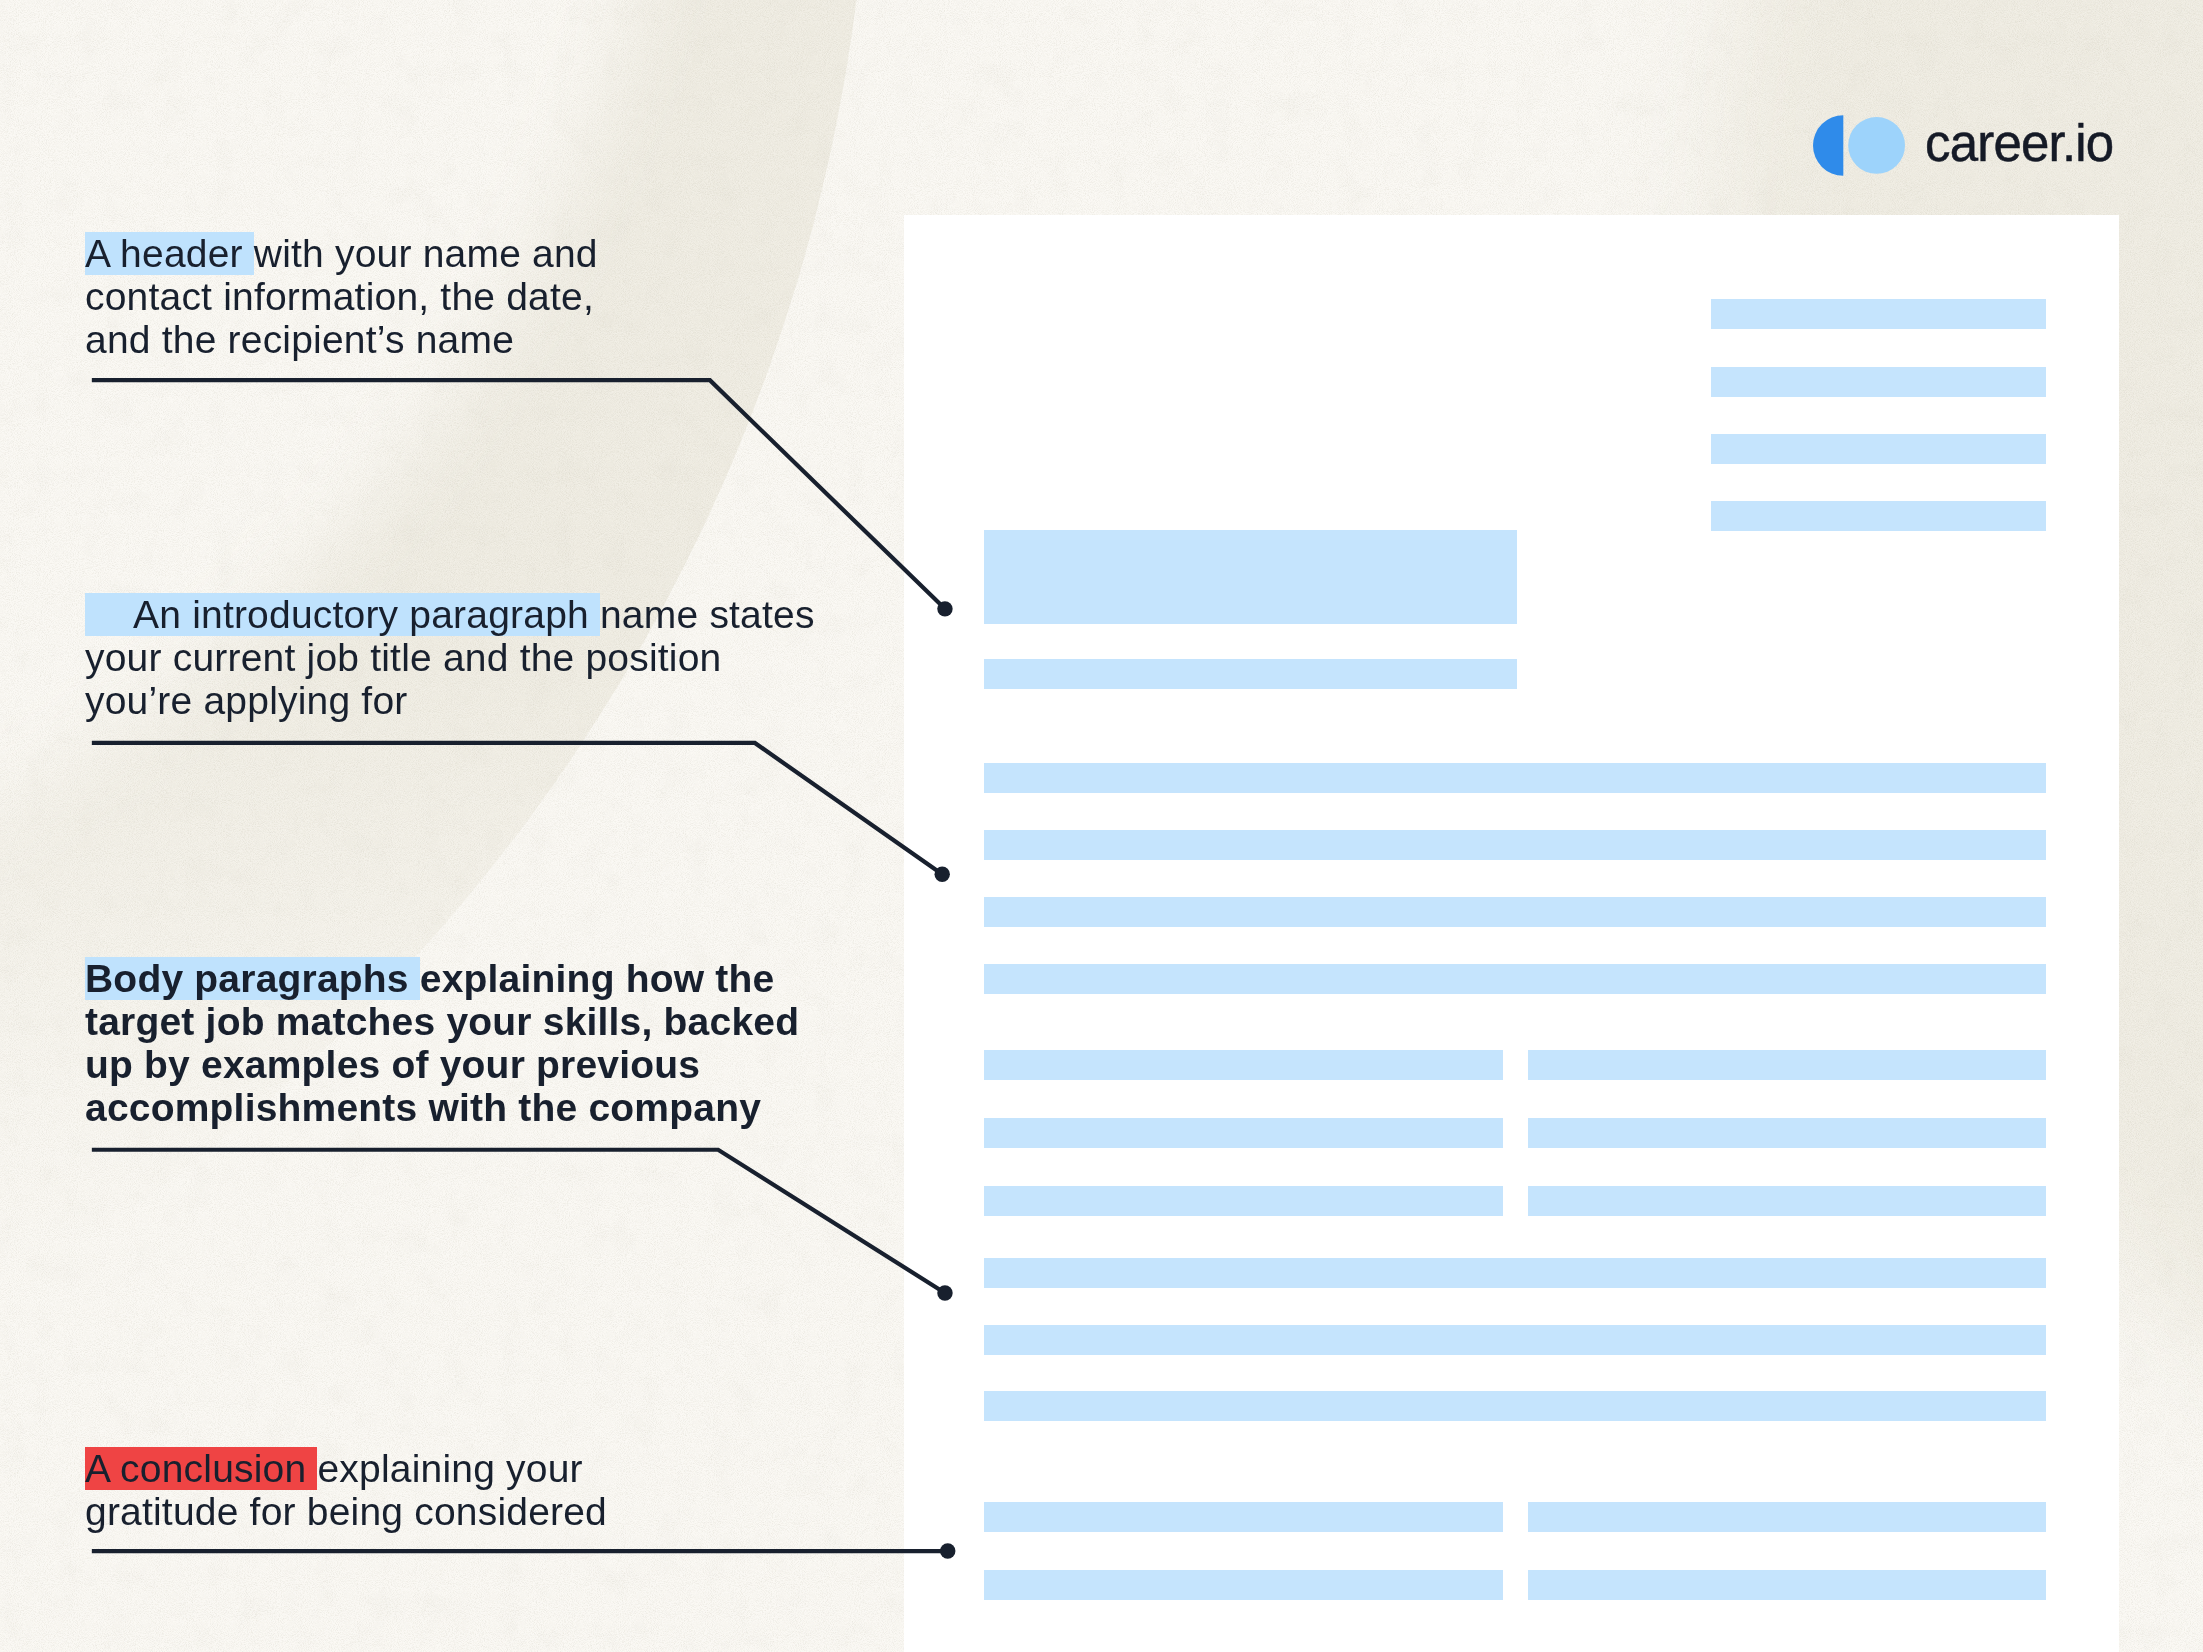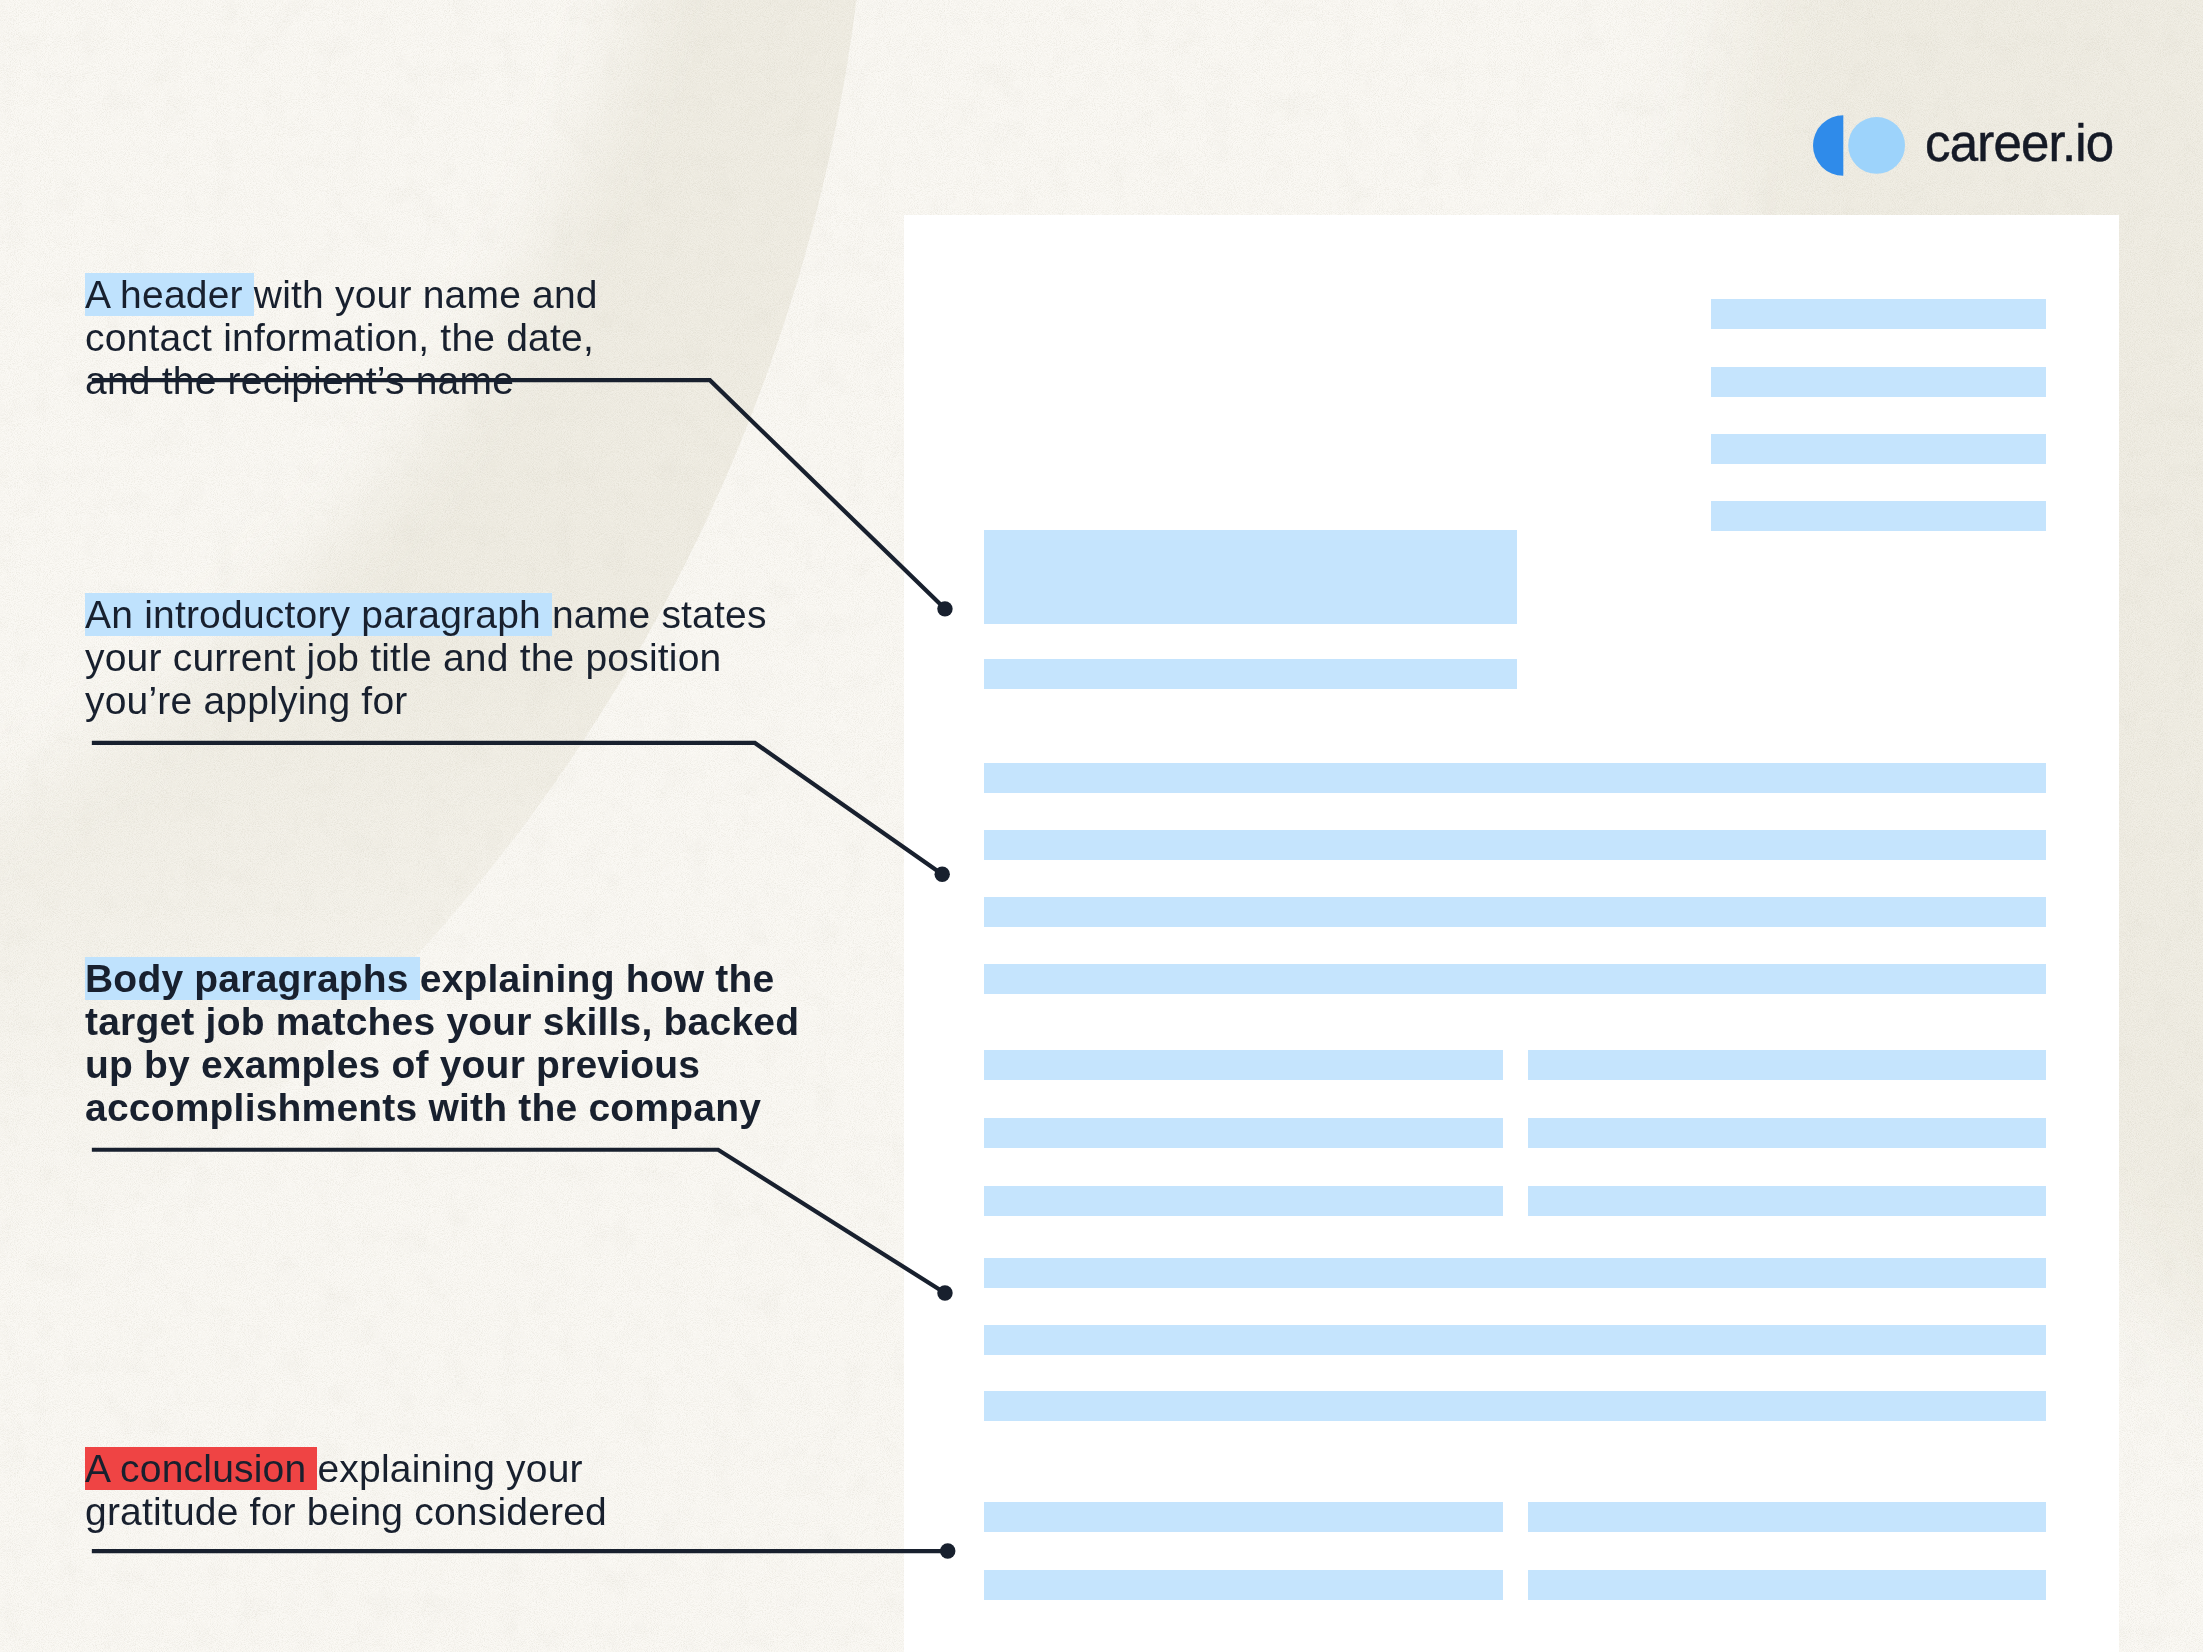--- a/index.html
+++ b/index.html
@@ -120,25 +120,25 @@
       <path d="M100 414 L773 414 L1029 663" fill="none" stroke="#18202e" stroke-width="4.6" stroke-linecap="butt" stroke-linejoin="miter"></path>
       <circle cx="1029" cy="663" r="8.4" fill="#18202e"></circle>
       <path d="M100 809 L822 809 L1026 952" fill="none" stroke="#18202e" stroke-width="4.6" stroke-linecap="butt" stroke-linejoin="miter"></path>
       <circle cx="1026" cy="952" r="8.4" fill="#18202e"></circle>
       <path d="M100 1252 L782 1252 L1029 1408" fill="none" stroke="#18202e" stroke-width="4.6" stroke-linecap="butt" stroke-linejoin="miter"></path>
       <circle cx="1029" cy="1408" r="8.4" fill="#18202e"></circle>
       <path d="M100 1689 L1032 1689 L1032 1689" fill="none" stroke="#18202e" stroke-width="4.6" stroke-linecap="butt" stroke-linejoin="miter"></path>
       <circle cx="1032" cy="1689" r="8.4" fill="#18202e"></circle>
     </svg>
 
-  <div class="note" id="note-0" style="left: 85px; top: 232px; color: rgb(24, 32, 46); margin-top: 41px;"><span class="hl" style="background: rgb(191, 226, 253);">A header </span><span>with your name and
+  <div class="note" id="note-0" style="left: 85px; top: 232px; color: rgb(24, 32, 46);"><span class="hl" style="background: rgb(191, 226, 253);">A header </span><span>with your name and
 contact information, the date,
 and the recipient’s name</span></div>
 
-  <div class="note" id="note-1" style="left: 85px; top: 593px; color: rgb(24, 32, 46);"><span class="hl" style="background: rgb(191, 226, 253);">An introductory paragraph </span><span>name states
+  <div class="note" id="note-1" style="left: 85px; top: 593px; color: rgb(24, 32, 46);"><span class="hl" style="background: rgb(191, 226, 253); padding-left: 48px;">An introductory paragraph </span><span>name states
 your current job title and the position
 you’re applying for</span></div>
 
   <div class="note" id="note-2" style="left: 85px; top: 957px; color: rgb(24, 32, 46); font-weight: bold;"><span class="hl" style="background: rgb(191, 226, 253);">Body paragraphs </span><span>explaining how the
 target job matches your skills, backed
 up by examples of your previous
 accomplishments with the company</span></div>
 
   <div class="note" id="note-3" style="left: 85px; top: 1447px; color: rgb(24, 32, 46);"><span class="hl" style="background: #ef4444;">A conclusion </span><span>explaining your
 gratitude for being considered</span></div>

